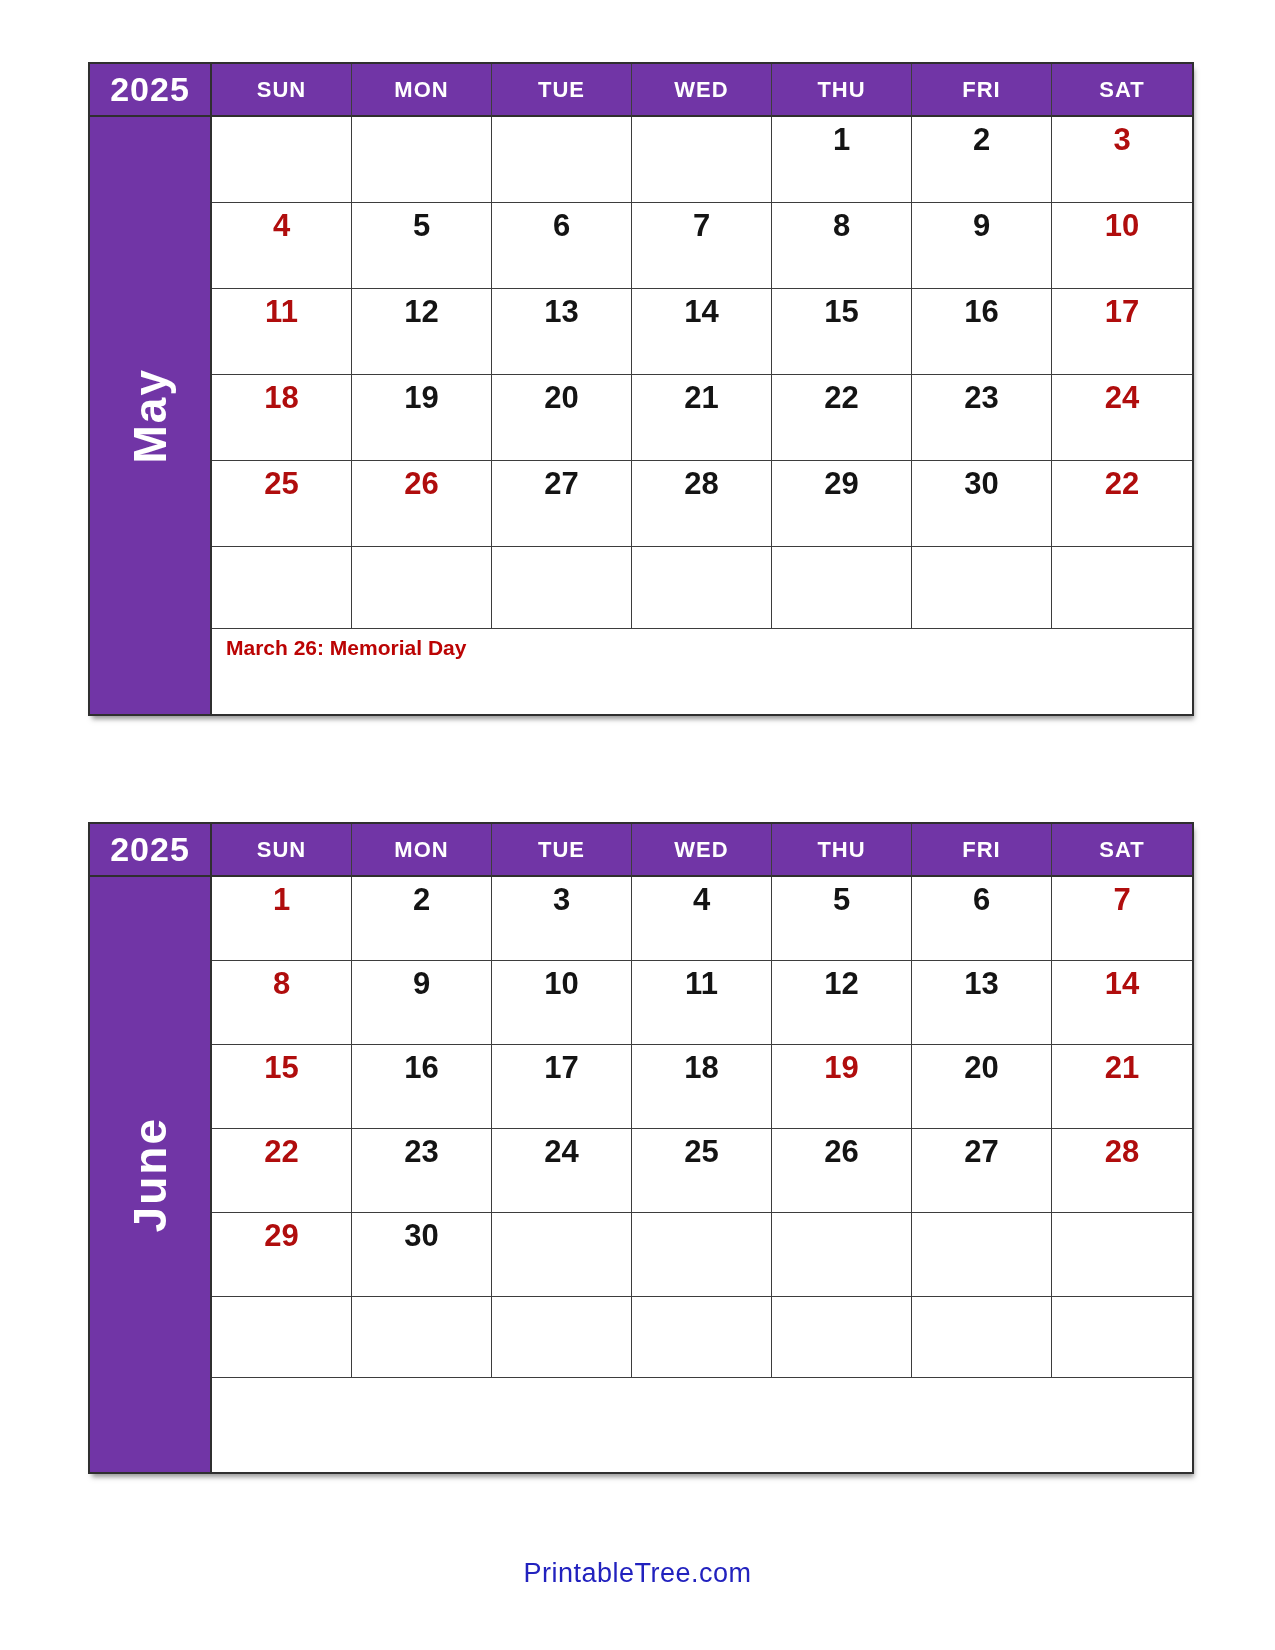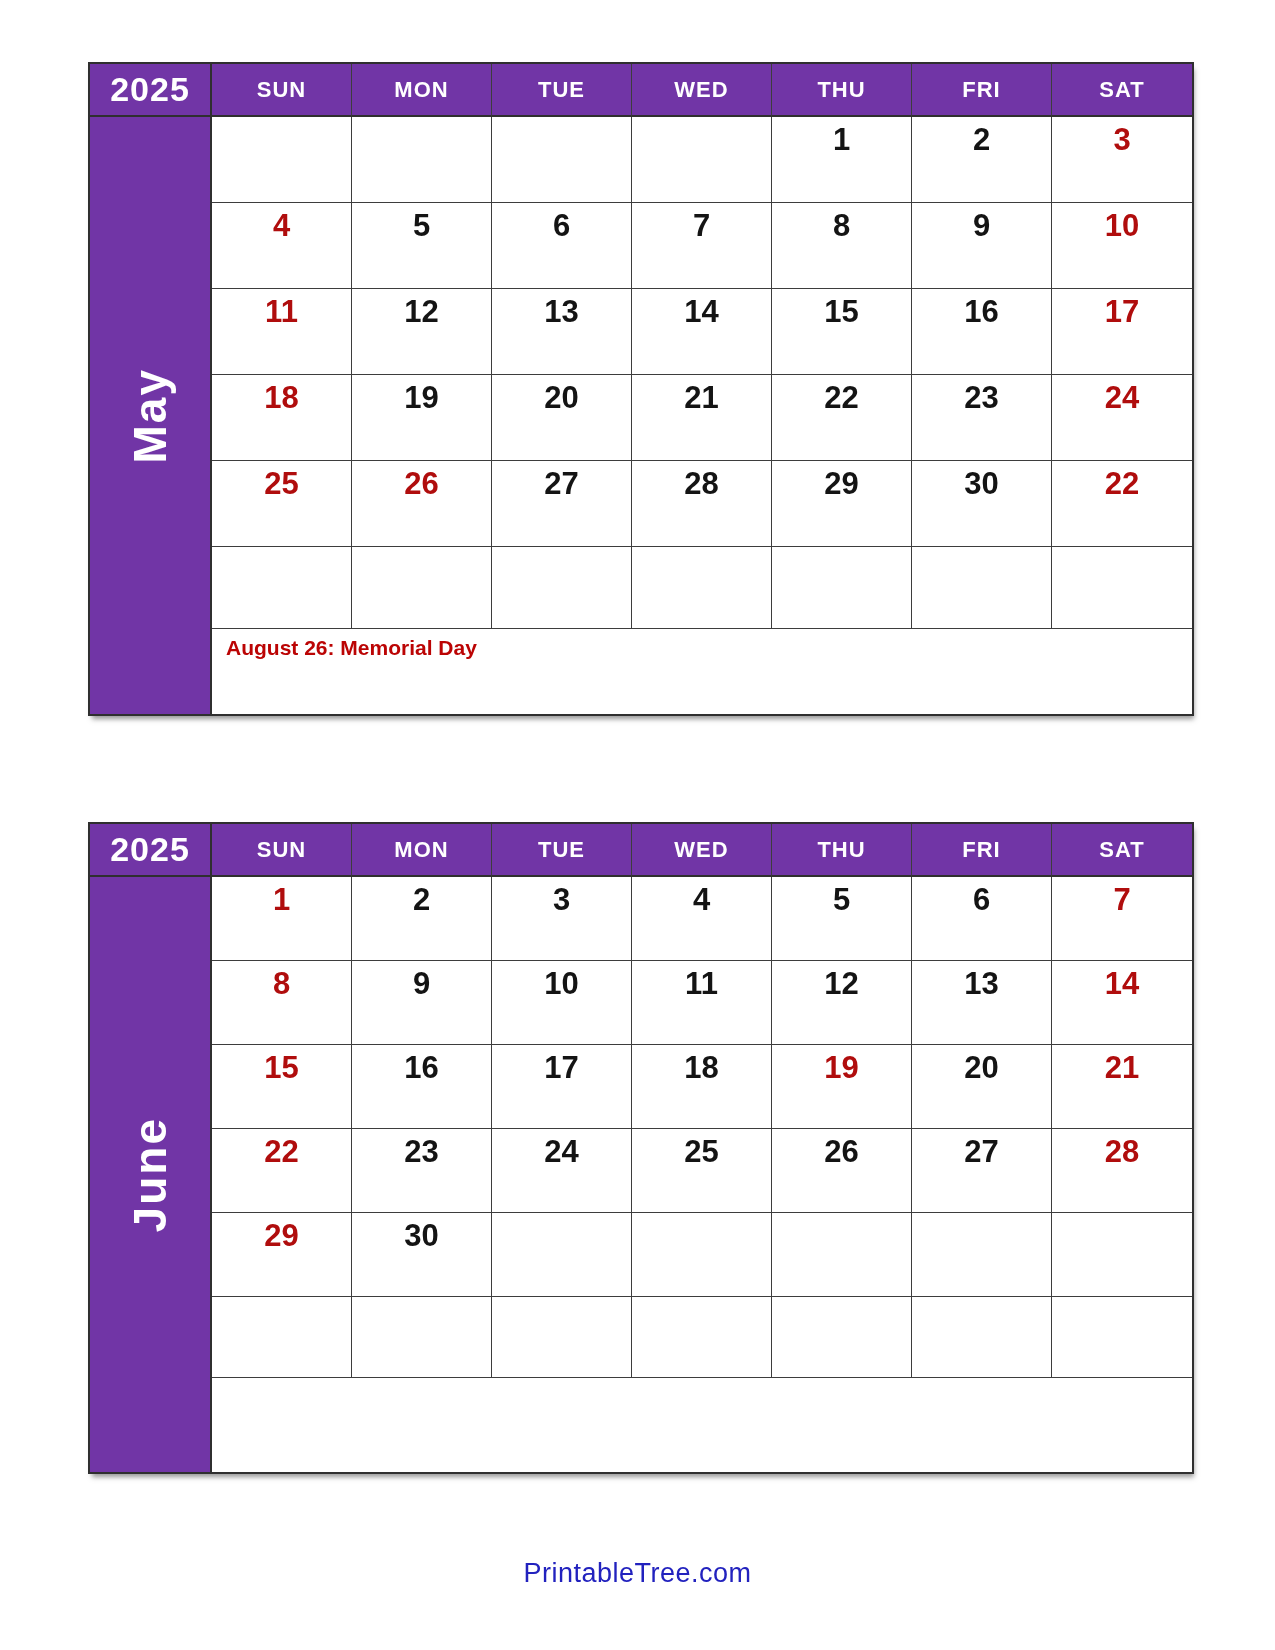--- a/index.html
+++ b/index.html
@@ -63,21 +63,21 @@
   }
 </style>
 </head>
 <body>
 
 <div class="calendar cal-may">
   <div class="cell hdr year-cell">2025</div>
   <div class="cell sidebar">
     <span class="month-label">May</span>
   </div>
-  <div class="cell note-cell">August 26: Memorial Day</div>
+  <div class="cell note-cell">March 26: Memorial Day</div>
 <div class="cell hdr weekday" style="grid-area: 1 / 2;">SUN</div>
     <div class="cell hdr weekday" style="grid-area: 1 / 3;">MON</div>
     <div class="cell hdr weekday" style="grid-area: 1 / 4;">TUE</div>
     <div class="cell hdr weekday" style="grid-area: 1 / 5;">WED</div>
     <div class="cell hdr weekday" style="grid-area: 1 / 6;">THU</div>
     <div class="cell hdr weekday" style="grid-area: 1 / 7;">FRI</div>
     <div class="cell hdr weekday" style="grid-area: 1 / 8; border-right: none;">SAT</div>
     <div class="cell date" style="grid-area: 2 / 2;"></div>
     <div class="cell date" style="grid-area: 2 / 3;"></div>
     <div class="cell date" style="grid-area: 2 / 4;"></div>

